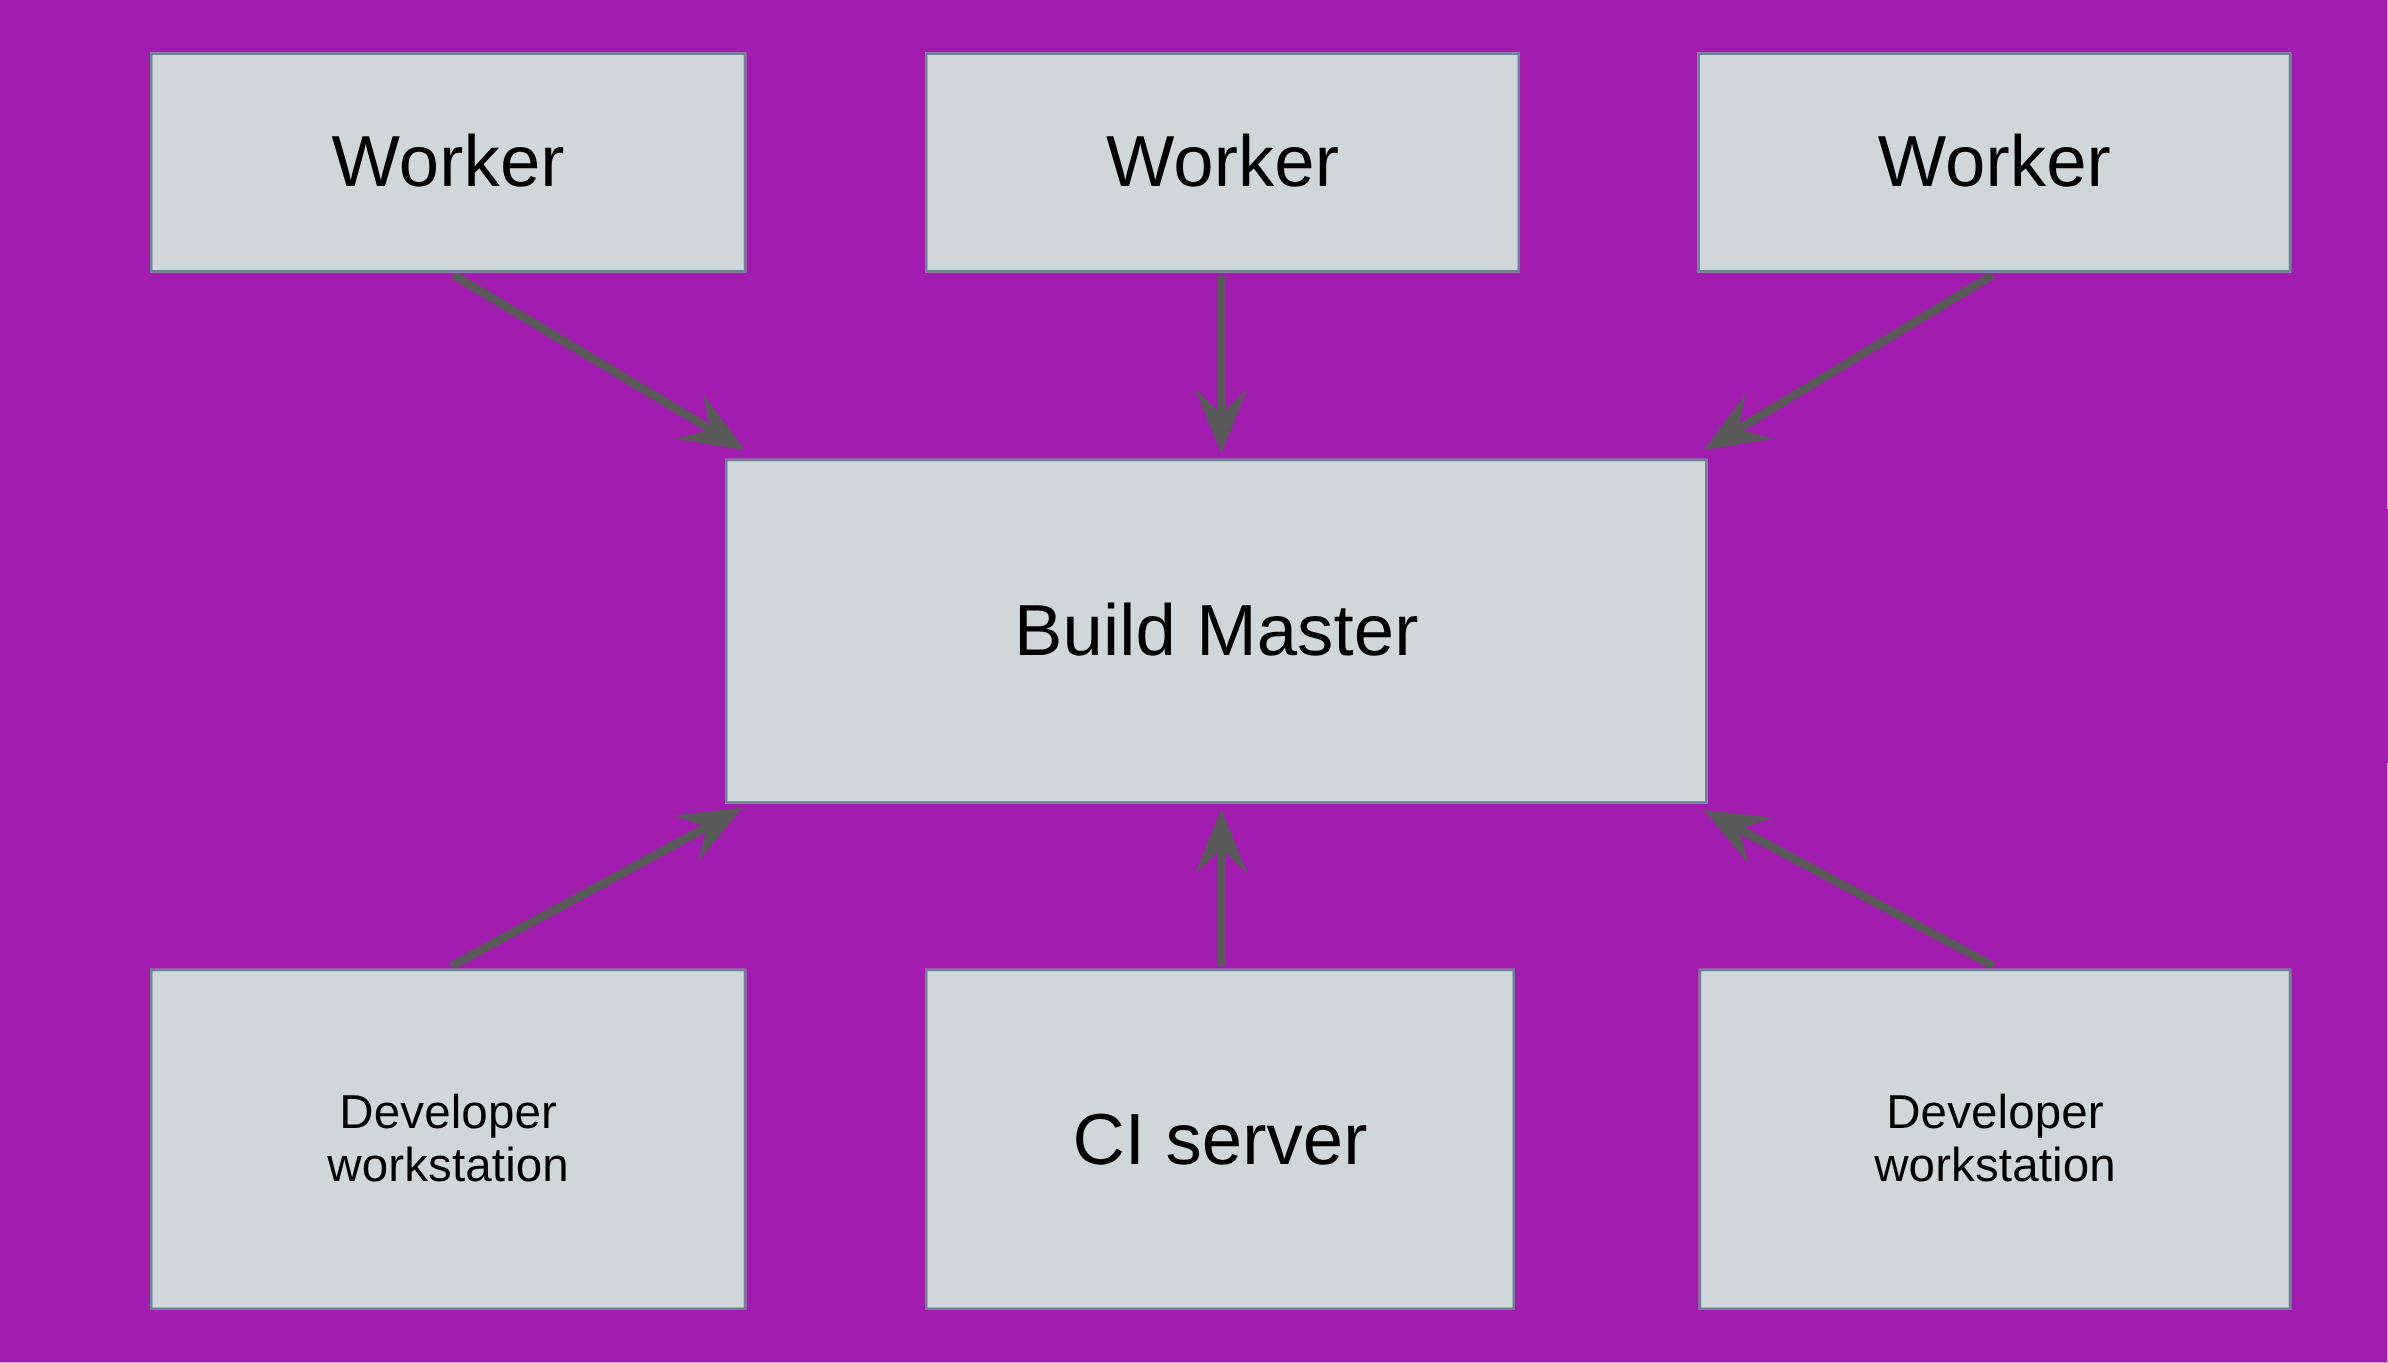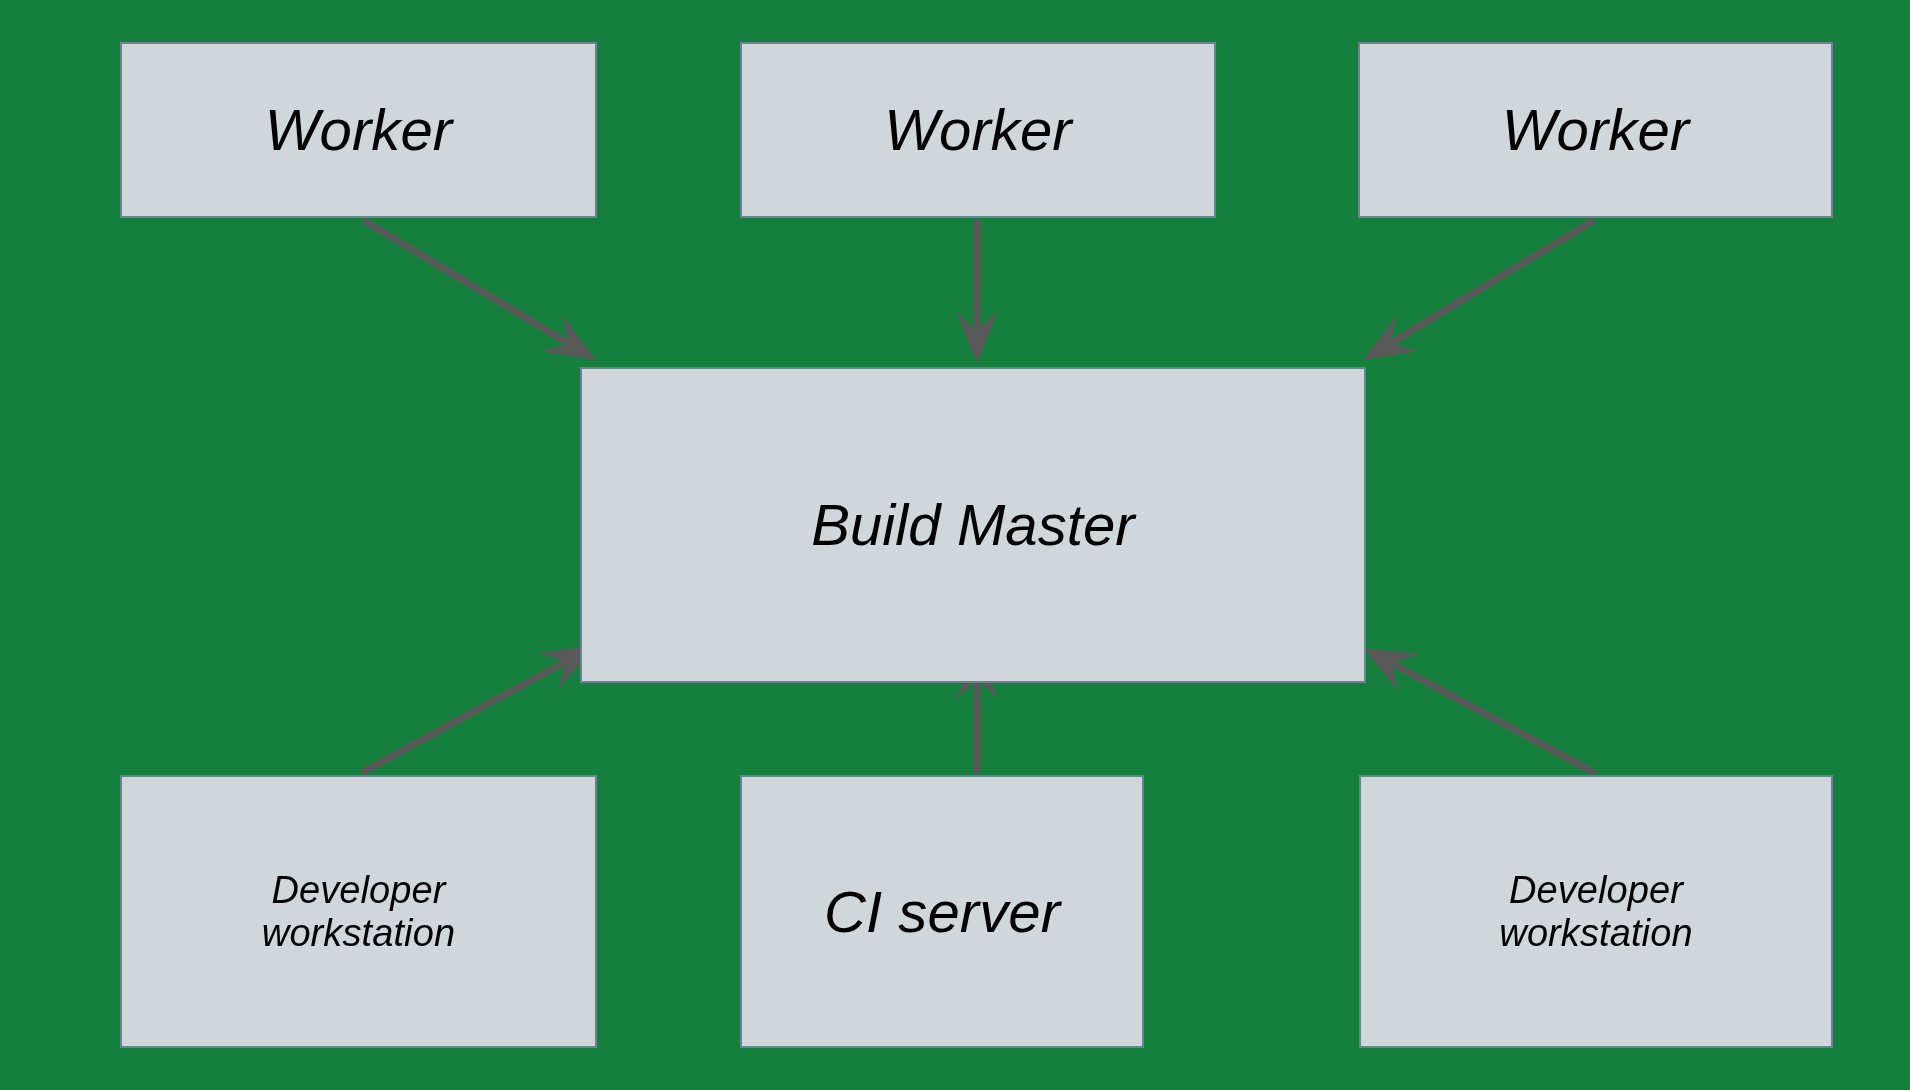--- a/index.html
+++ b/index.html
@@ -47,21 +47,21 @@
     padding: 0 10px;
   }
   .node-label.two-line {
     font-size: 38px;
     line-height: 1.12;
   }
 </style>
 </head>
 <body>
 
-<div id="canvas" style="background: #15803d; font-style: italic;">
+<div id="canvas" style="background: #a21caf;">
 
   <svg id="edges" viewBox="0 0 1910 1090" width="1910" height="1090" xmlns="http://www.w3.org/2000/svg">
       <g>
         <line x1="363" y1="220" x2="568.3648987758803" y2="343.3952181485976" stroke="#595959" stroke-width="7" stroke-linecap="butt"></line>
         <polygon points="596,360 540.6114862737695,351.21862498243144 568.3648987758803,343.3952181485976 562.2430259064897,315.21756259368993" fill="#595959"></polygon>
       </g>
       <g>
         <line x1="977" y1="220" x2="977" y2="330.76" stroke="#595959" stroke-width="7" stroke-linecap="butt"></line>
         <polygon points="977,363 956,311 977,330.76 998,311" fill="#595959"></polygon>
       </g>
@@ -88,30 +88,30 @@
   </div>
 
   <div class="node" style="left: 740px; top: 42px; width: 476px; height: 176px; background: rgb(208, 215, 218); border-color: rgb(107, 132, 148);">
     <span class="node-label" style="color: rgb(0, 0, 0);">Worker</span>
   </div>
 
   <div class="node" style="left: 1358px; top: 42px; width: 475px; height: 176px; background: rgb(208, 215, 218); border-color: rgb(107, 132, 148);">
     <span class="node-label" style="color: rgb(0, 0, 0);">Worker</span>
   </div>
 
-  <div class="node" style="left: 580px; top: 367px; width: 786px; height: 316px; background: rgb(208, 215, 218); border-color: rgb(107, 132, 148); text-align: center;">
+  <div class="node" style="left: 580px; top: 367px; width: 786px; height: 276px; background: rgb(208, 215, 218); border-color: rgb(107, 132, 148); text-align: center;">
     <span class="node-label" style="color: rgb(0, 0, 0);">Build Master</span>
   </div>
 
   <div class="node" style="left: 120px; top: 775px; width: 477px; height: 273px; background: rgb(208, 215, 218); border-color: rgb(107, 132, 148);">
     <span class="node-label two-line" style="color: rgb(0, 0, 0);">Developer
 workstation</span>
   </div>
 
-  <div class="node" style="left: 740px; top: 775px; width: 404px; height: 273px; background: rgb(208, 215, 218); border-color: rgb(107, 132, 148);">
+  <div class="node" style="left: 740px; top: 775px; width: 472px; height: 273px; background: rgb(208, 215, 218); border-color: rgb(107, 132, 148);">
     <span class="node-label" style="color: rgb(0, 0, 0);">CI server</span>
   </div>
 
   <div class="node" style="left: 1359px; top: 775px; width: 474px; height: 273px; background: rgb(208, 215, 218); border-color: rgb(107, 132, 148);">
     <span class="node-label two-line" style="color: rgb(0, 0, 0);">Developer
 workstation</span>
   </div>
 
 </div>
 

